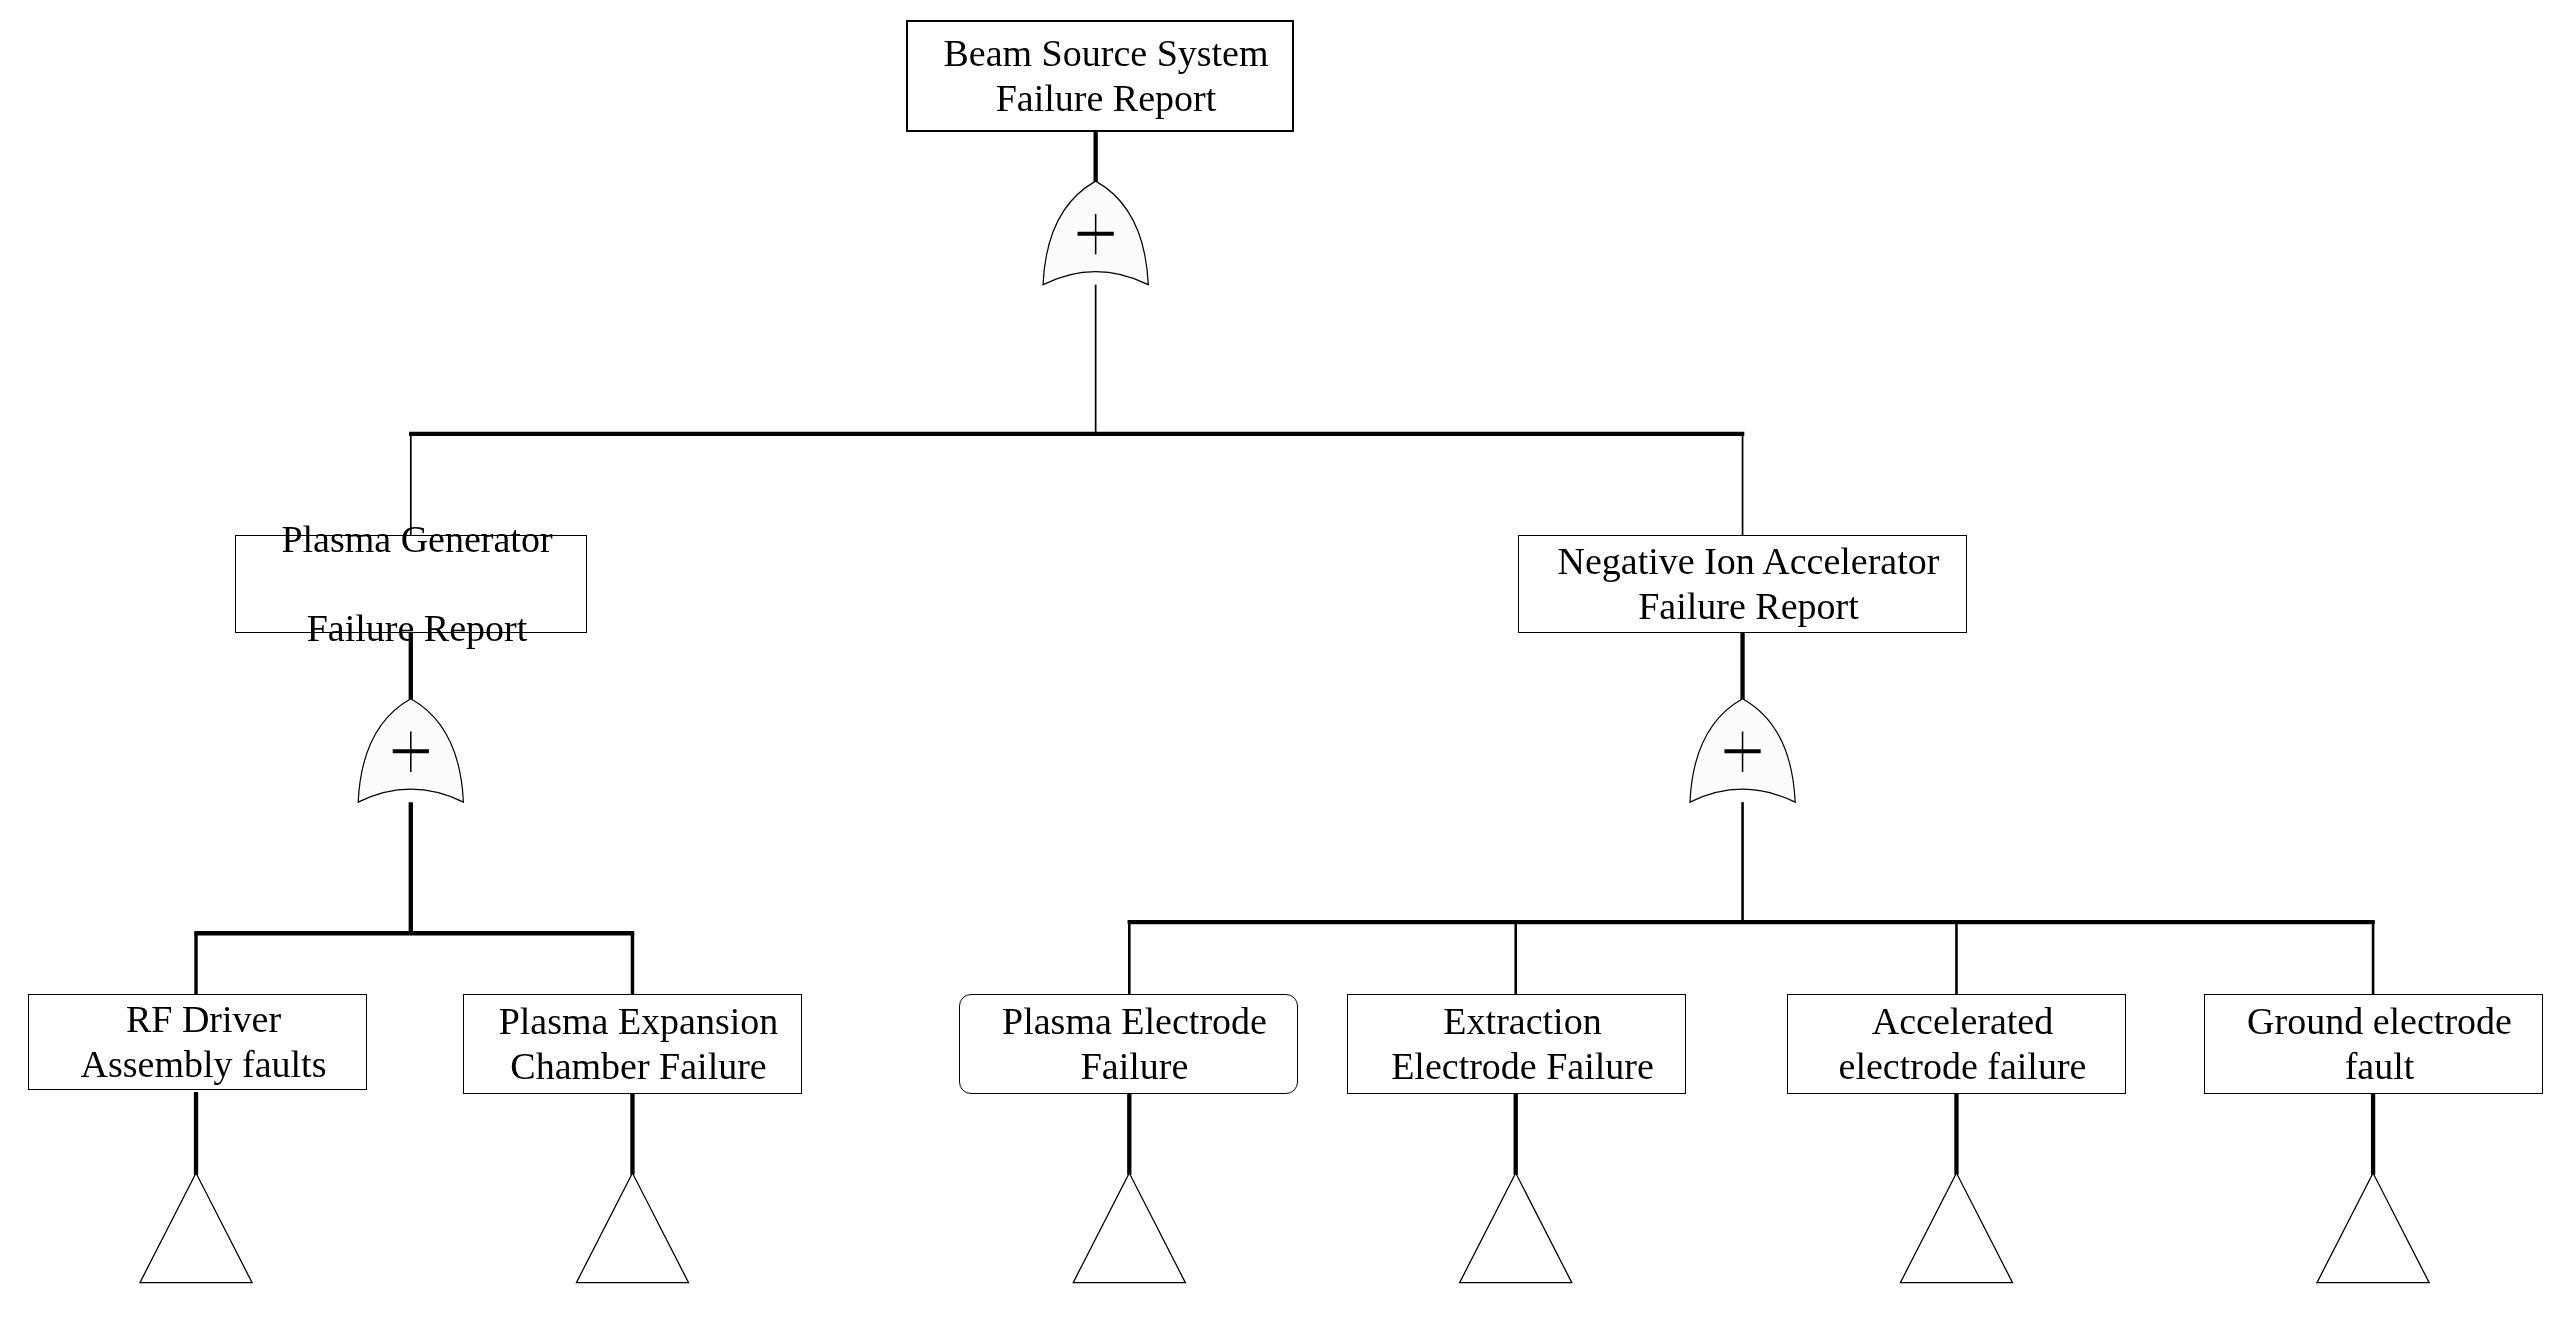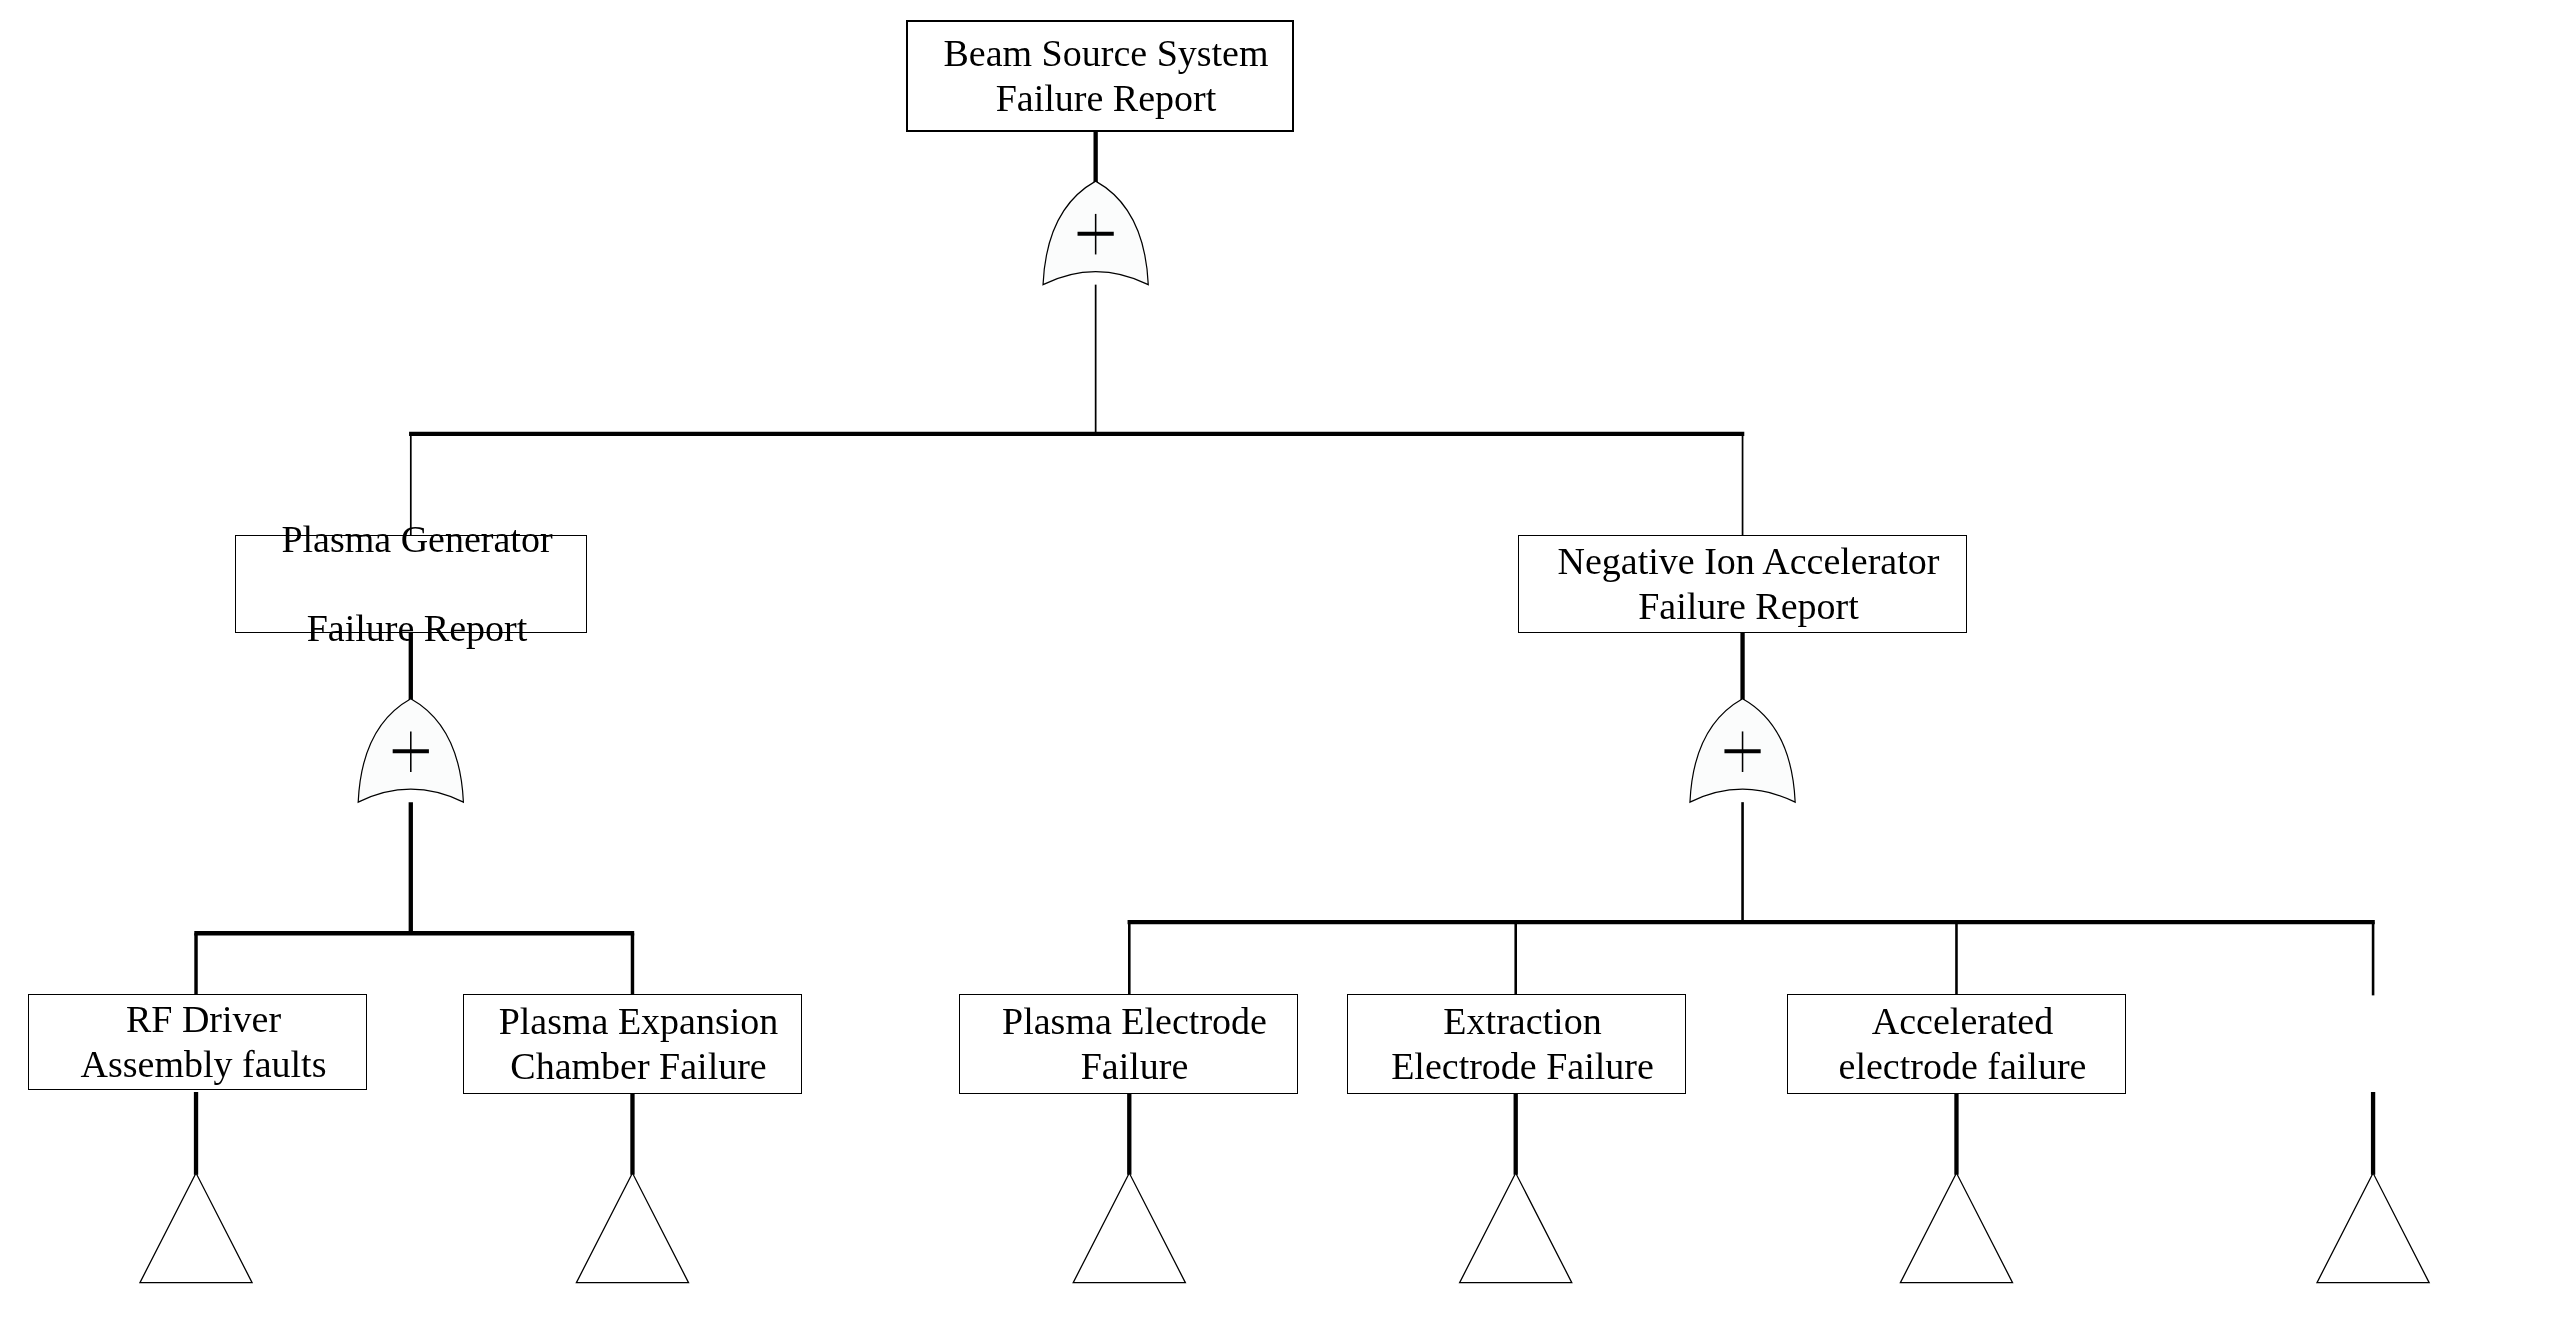--- a/index.html
+++ b/index.html
@@ -37,21 +37,21 @@
     padding-left: 12px;
   }
   .node .l { display: block; white-space: nowrap; }
 
   
   .n-root   { left: 906px; top: 20px;  width: 388px; height: 112px; border-width: 2.6px; }
   .n-pg     { left: 235px;  top: 535px; width: 352px; height: 98px; gap: 44px; }
   .n-nia    { left: 1518px; top: 535px; width: 449px; height: 98px; }
   .n-rf     { left: 28px;   top: 994px; width: 339px; height: 96px; }
   .n-pe     { left: 463px;  top: 994px; width: 339px; height: 100px; }
-  .n-pel    { left: 959px; top: 994px; width: 339px; height: 100px; }
+  .n-pel    { left: 959px; top: 994px; width: 339px; height: 100px; border-radius: 12px; }
   .n-ext    { left: 1347px; top: 994px; width: 339px; height: 100px; }
   .n-acc    { left: 1787px; top: 994px; width: 339px; height: 100px; }
   .n-gnd    { left: 2204px; top: 994px; width: 339px; height: 100px; }
 </style>
 </head>
 <body>
 
 <div class="canvas">
 
   <svg class="wires" width="2576" height="1324" viewBox="0 0 2986 1535">
@@ -151,15 +151,19 @@
   <div class="node n-ext">
     <span class="l">Extraction</span>
     <span class="l">Electrode Failure</span>
   </div>
 
   <div class="node n-acc">
     <span class="l">Accelerated</span>
     <span class="l">electrode failure</span>
   </div>
 
+  <div class="node n-gnd">
+    <span class="l">Ground electrode</span>
+    <span class="l">fault</span>
+  </div>
 
 </div>
 
 
 </body></html>

